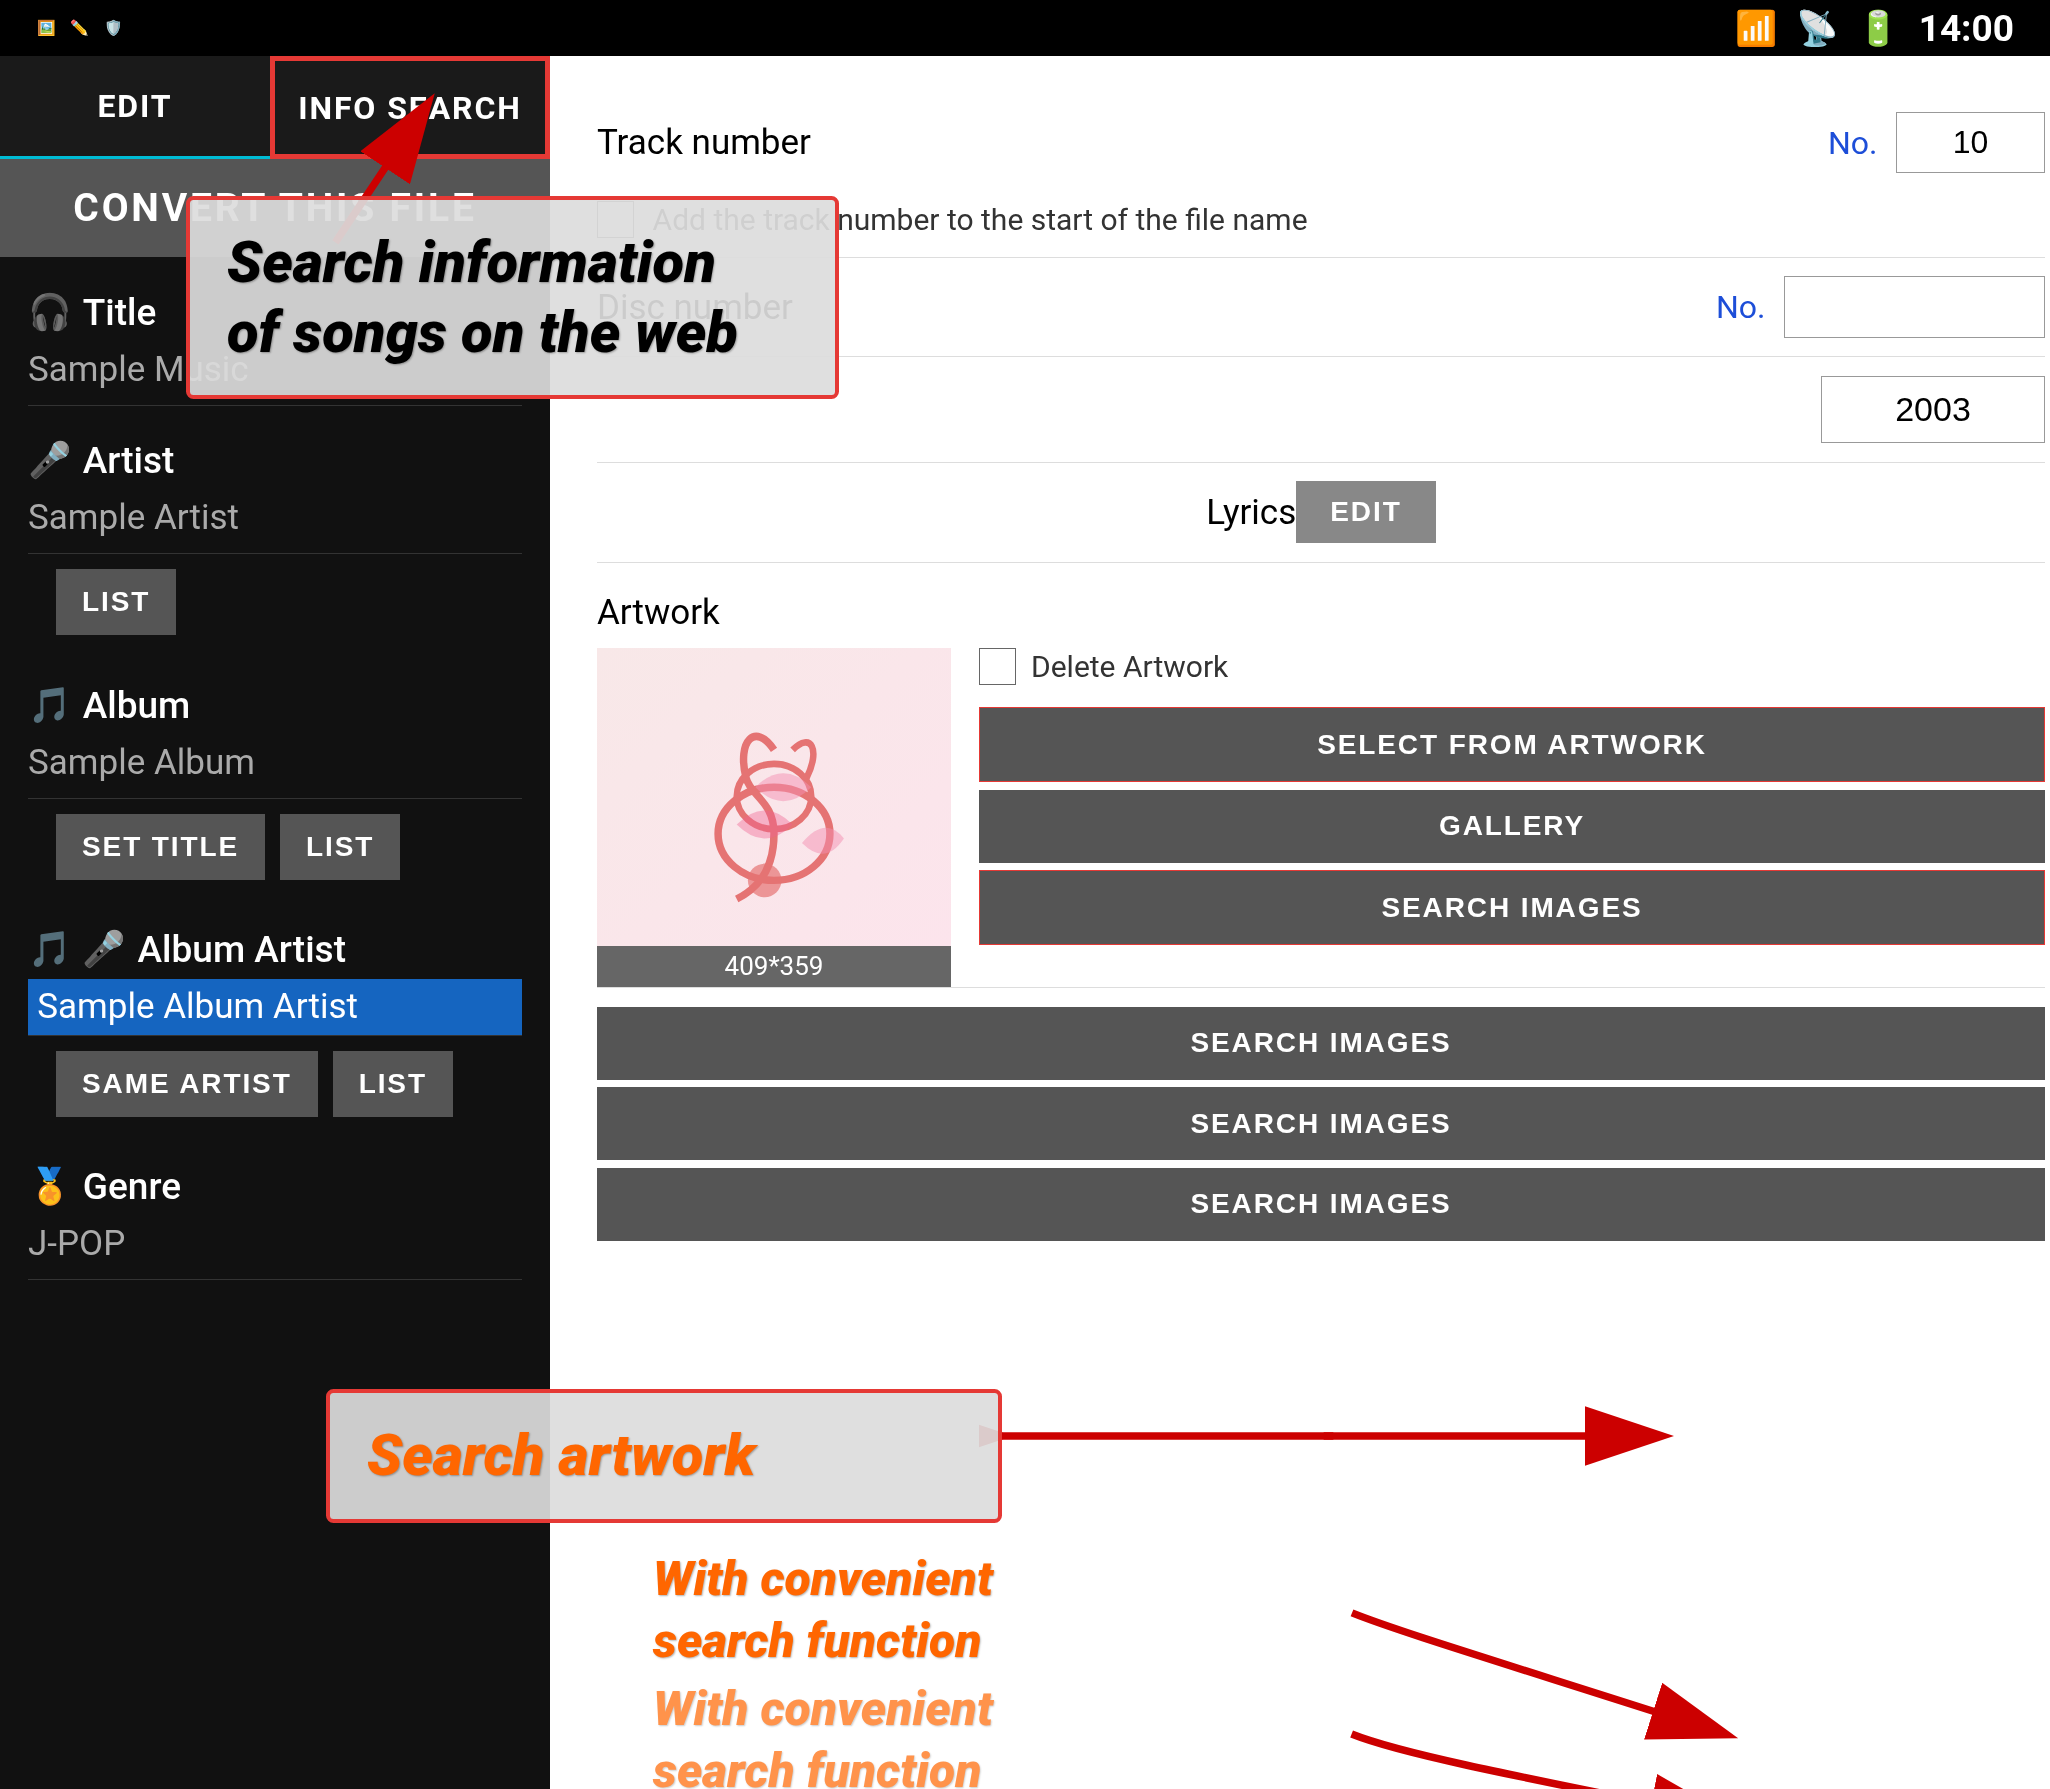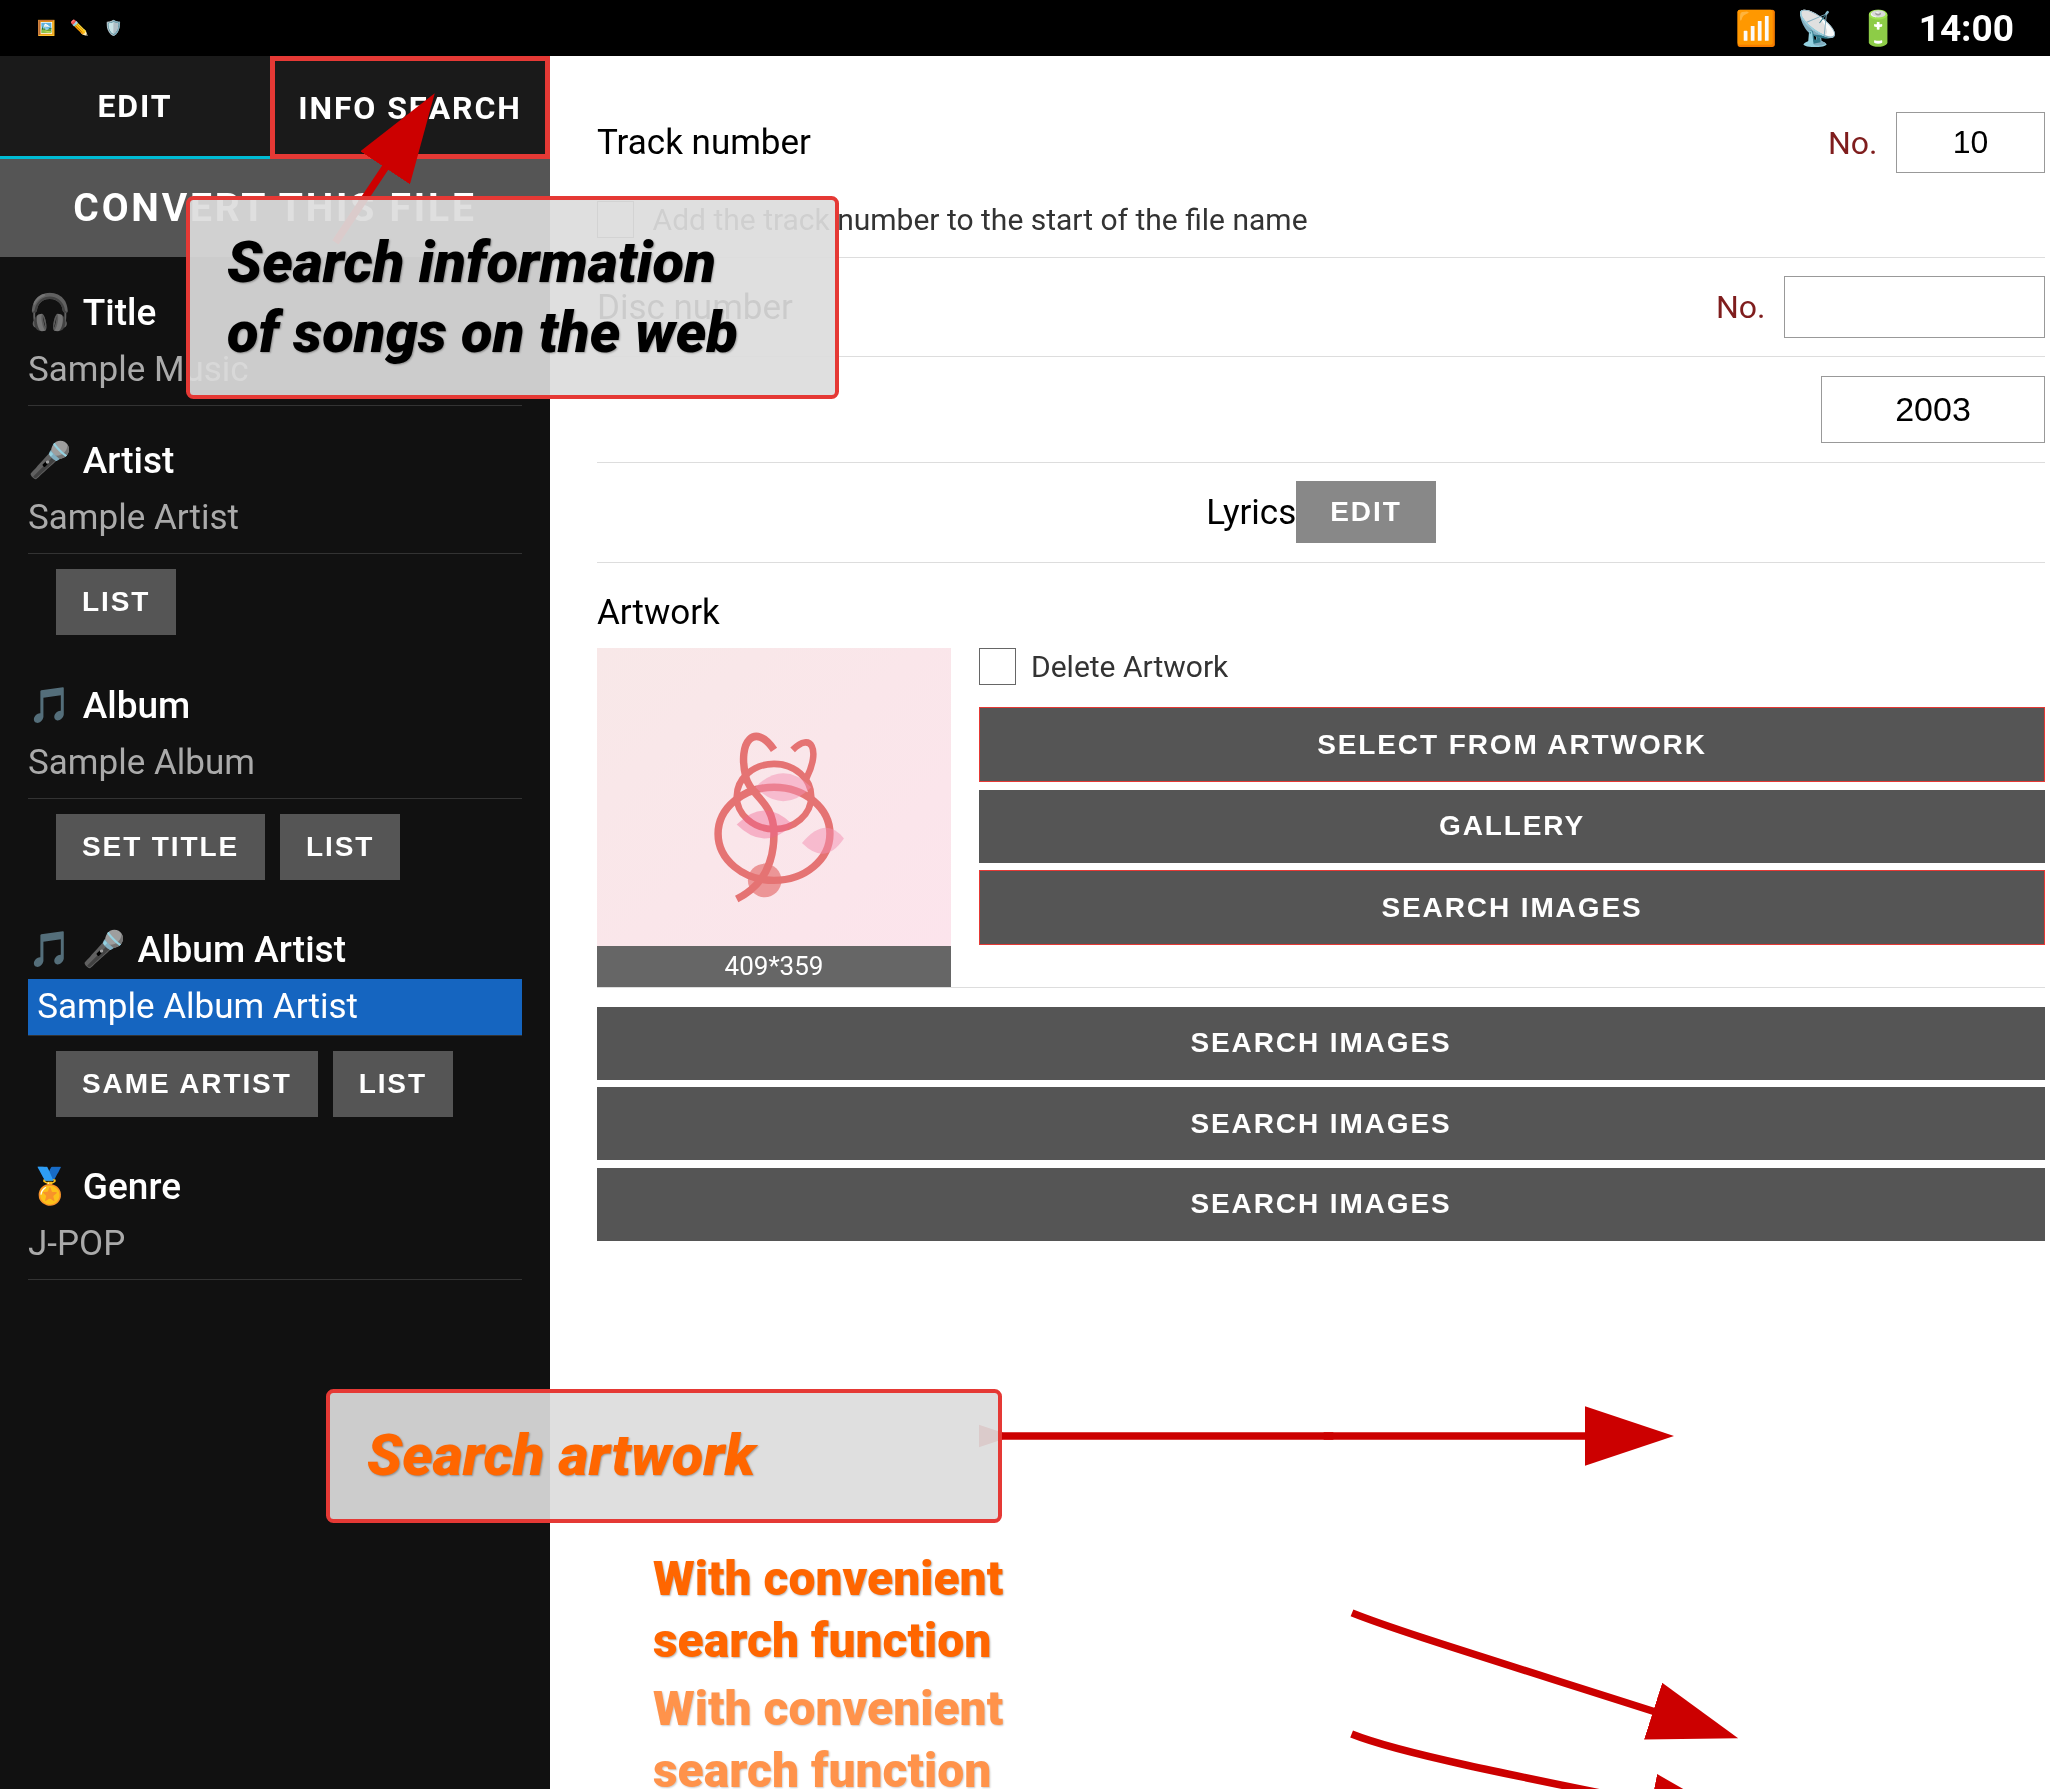--- a/index.html
+++ b/index.html
@@ -138,21 +138,21 @@
       gap: 18.6px;
       padding: 28px 0 18.6px 0;
     }
     .track-label {
       font-size: 35px;
       color: #000;
       flex: 1;
     }
     .track-no-label {
       font-size: 32px;
-      color: #7f1d1d;
+      color: #1d4ed8;
     }
     .track-input {
       border: 0.9px solid #999;
       font-size: 32px;
       padding: 11.2px 18.6px;
       width: 149px;
       text-align: center;
       background: #fff;
     }
 
@@ -334,20 +334,21 @@
       text-shadow: 0.9px 0.9px 1.9px rgba(0,0,0,0.3);
     }
     .tooltip-convenient {
       position: absolute;
       z-index: 200;
     }
     .tooltip-convenient-text {
       font-size: 48px;
       font-weight: 900;
       color: #ff6600;
+      font-style: italic;
       line-height: 1.3;
       text-shadow: 0.9px 0.9px 1.9px rgba(0,0,0,0.3);
     }
 
     
     .arrow-overlay {
       position: absolute;
       z-index: 199;
       pointer-events: none;
     }

